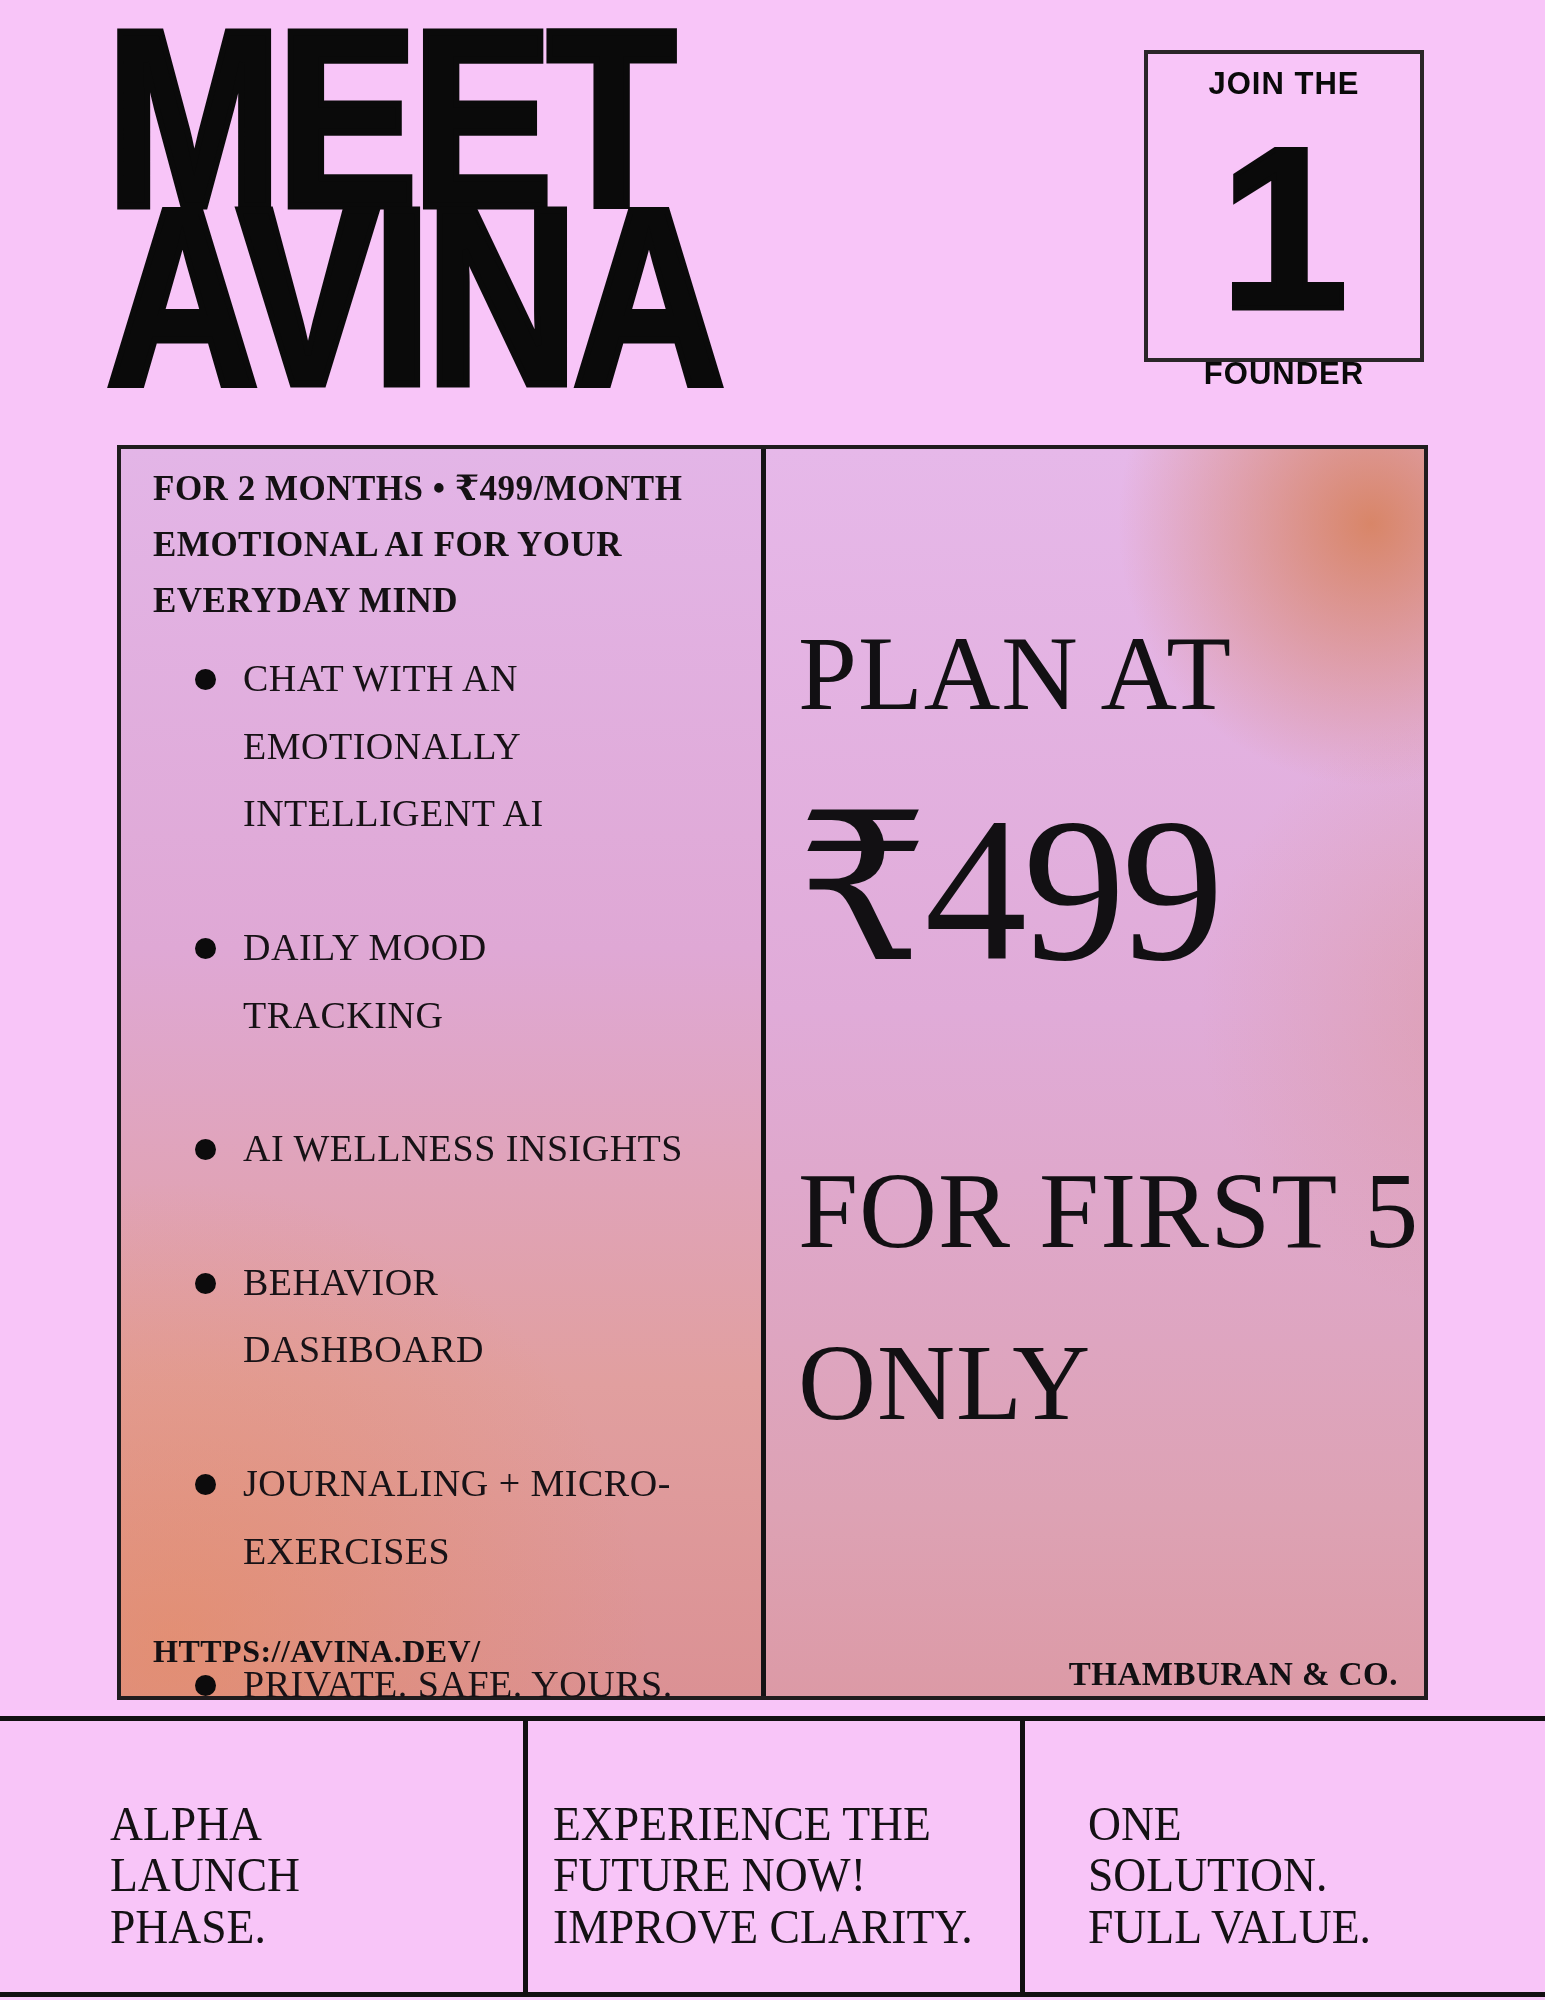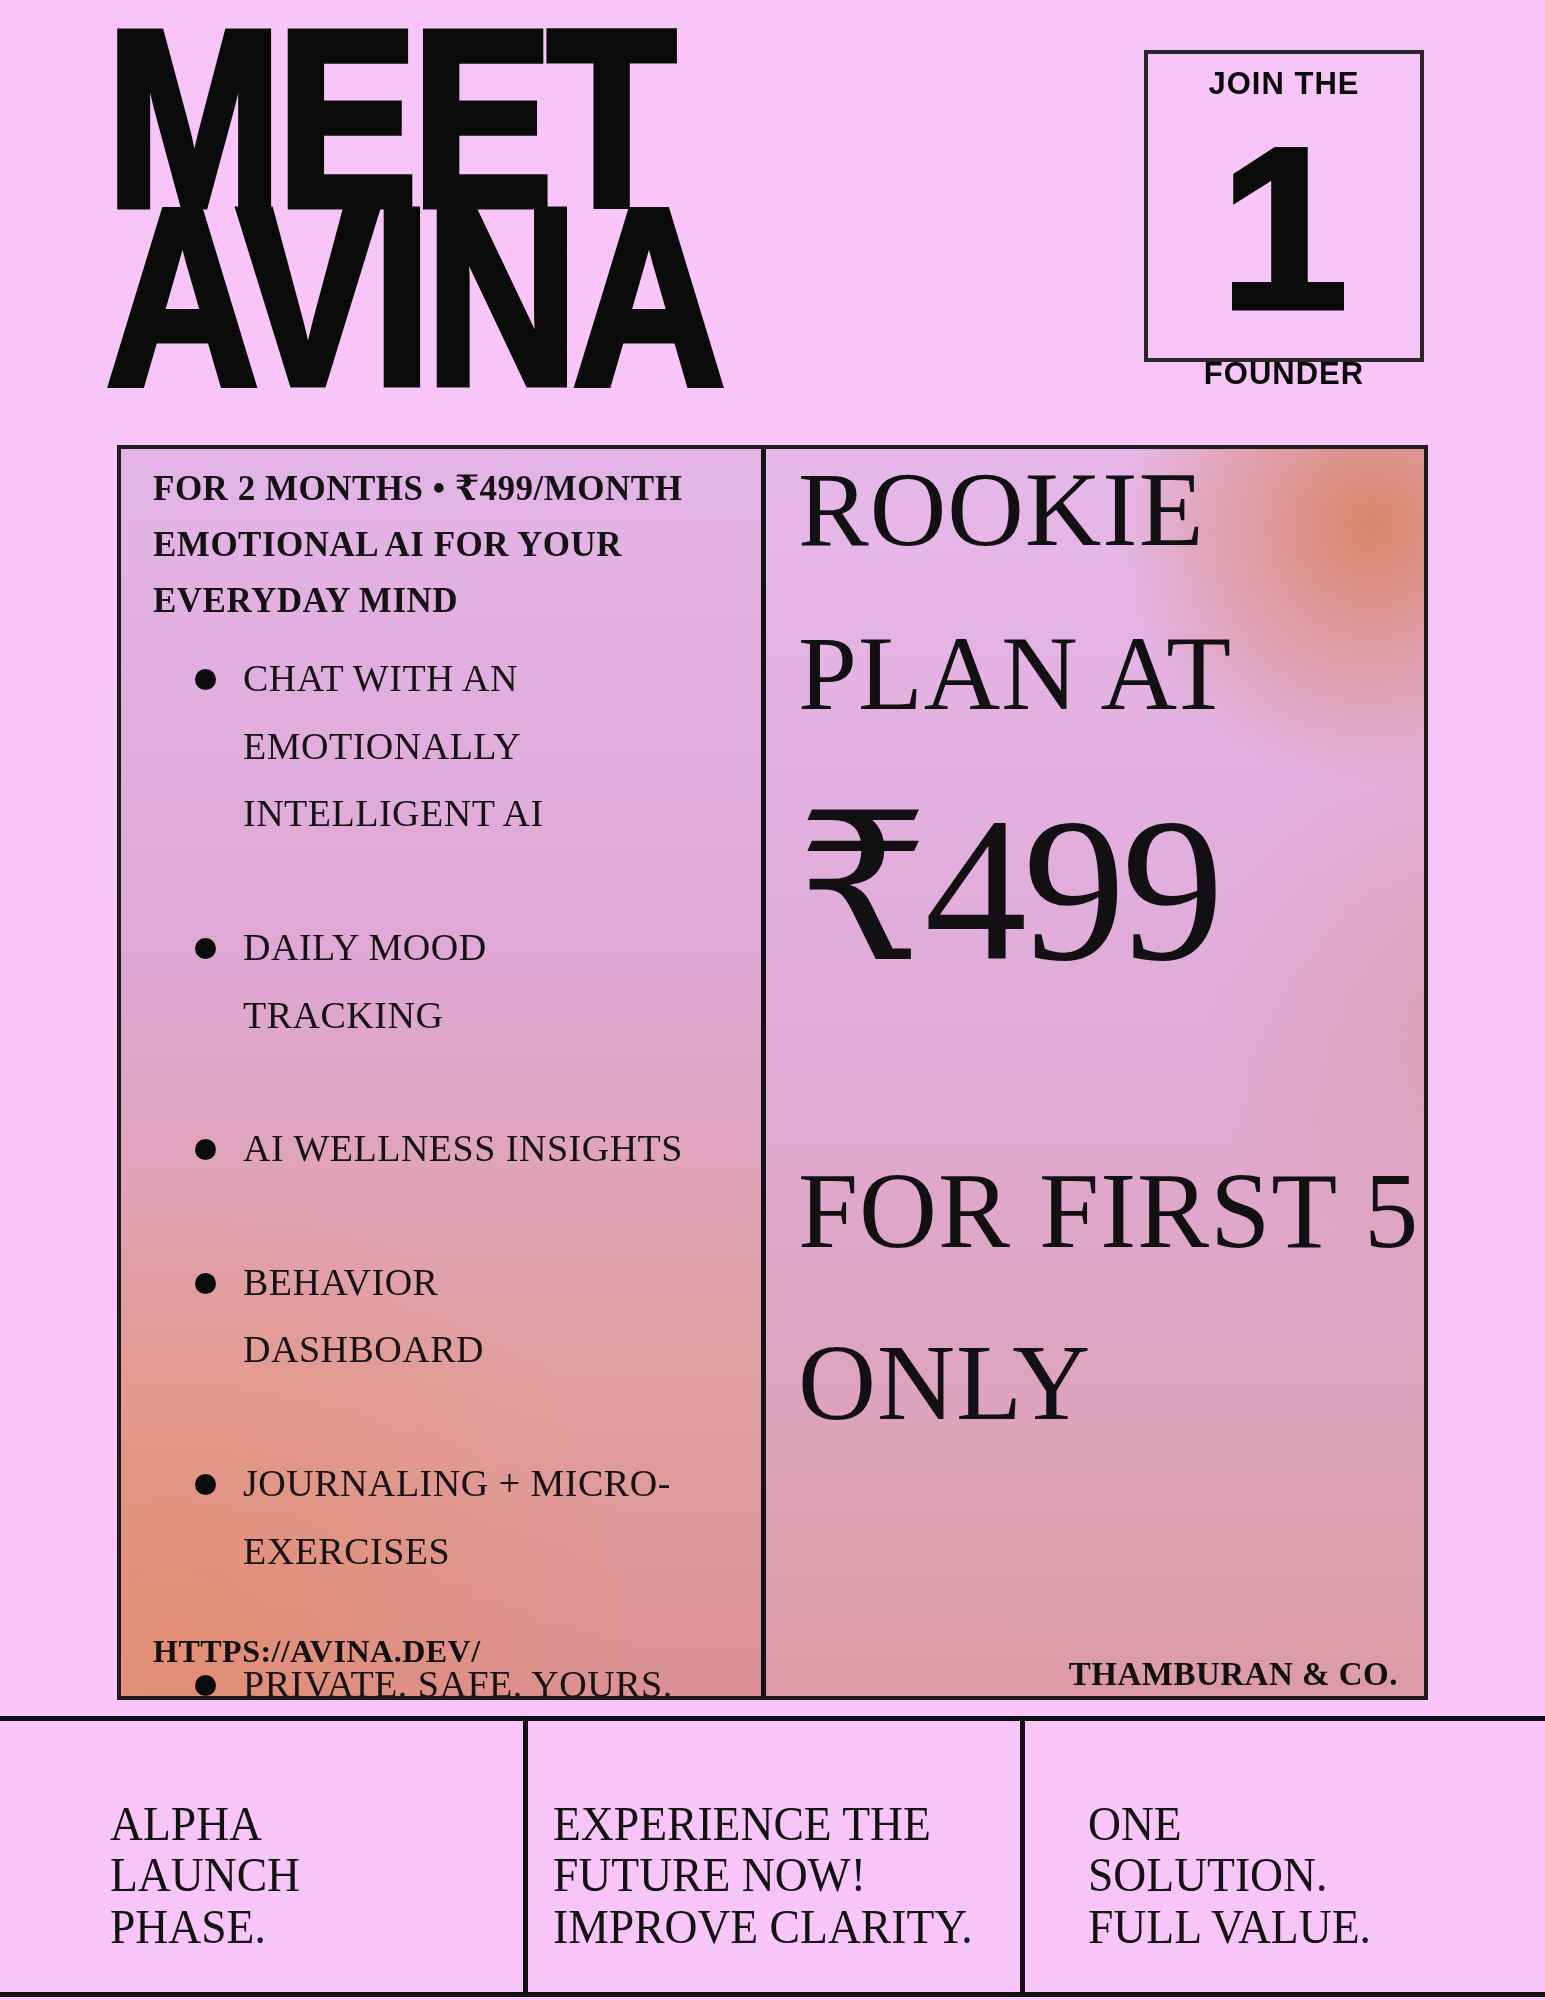--- a/index.html
+++ b/index.html
@@ -141,21 +141,20 @@
         <li>AI WELLNESS INSIGHTS</li>
         <li>BEHAVIOR DASHBOARD</li>
         <li>JOURNALING + MICRO-
 EXERCISES</li>
         <li>PRIVATE. SAFE. YOURS.</li>
       </ul>
       <div class="lp-url">HTTPS://AVINA.DEV/</div>
     </div>
 
     <div class="panel-right">
-      <div class="rp-line rp-rookie">ROOKIE</div>
       <div class="rp-line rp-planat">PLAN AT</div>
       <div class="rp-price-row">
         <span class="rp-price">₹499</span>
       </div>
       <div class="rp-line rp-first">FOR FIRST 5</div>
       <div class="rp-line rp-only">ONLY</div>
       <div class="rp-brand">THAMBURAN &amp; CO.</div>
     </div>
 
   </div>

